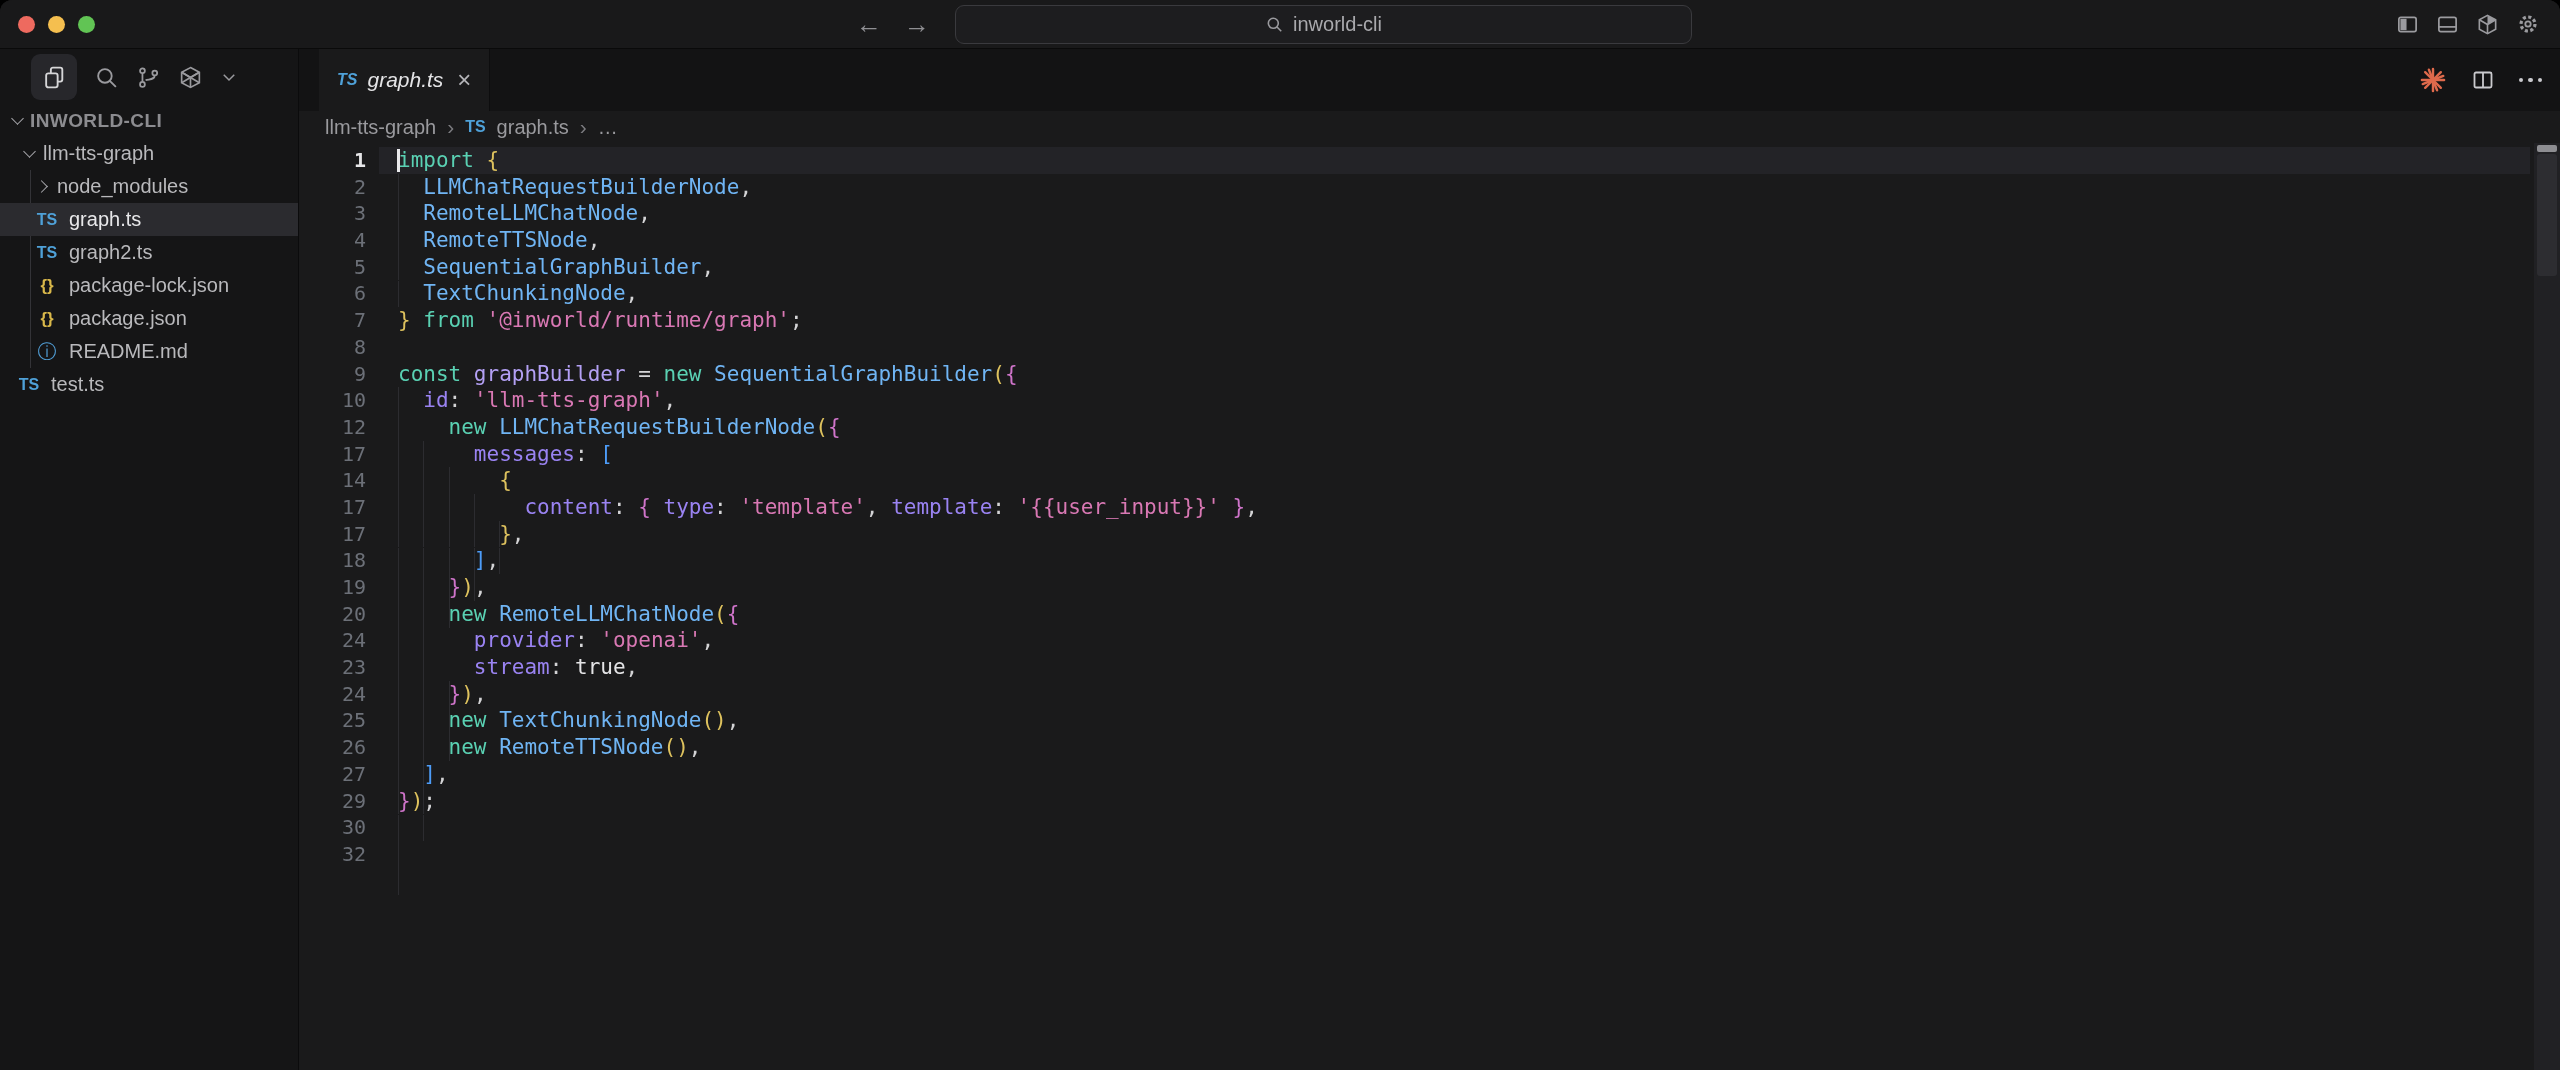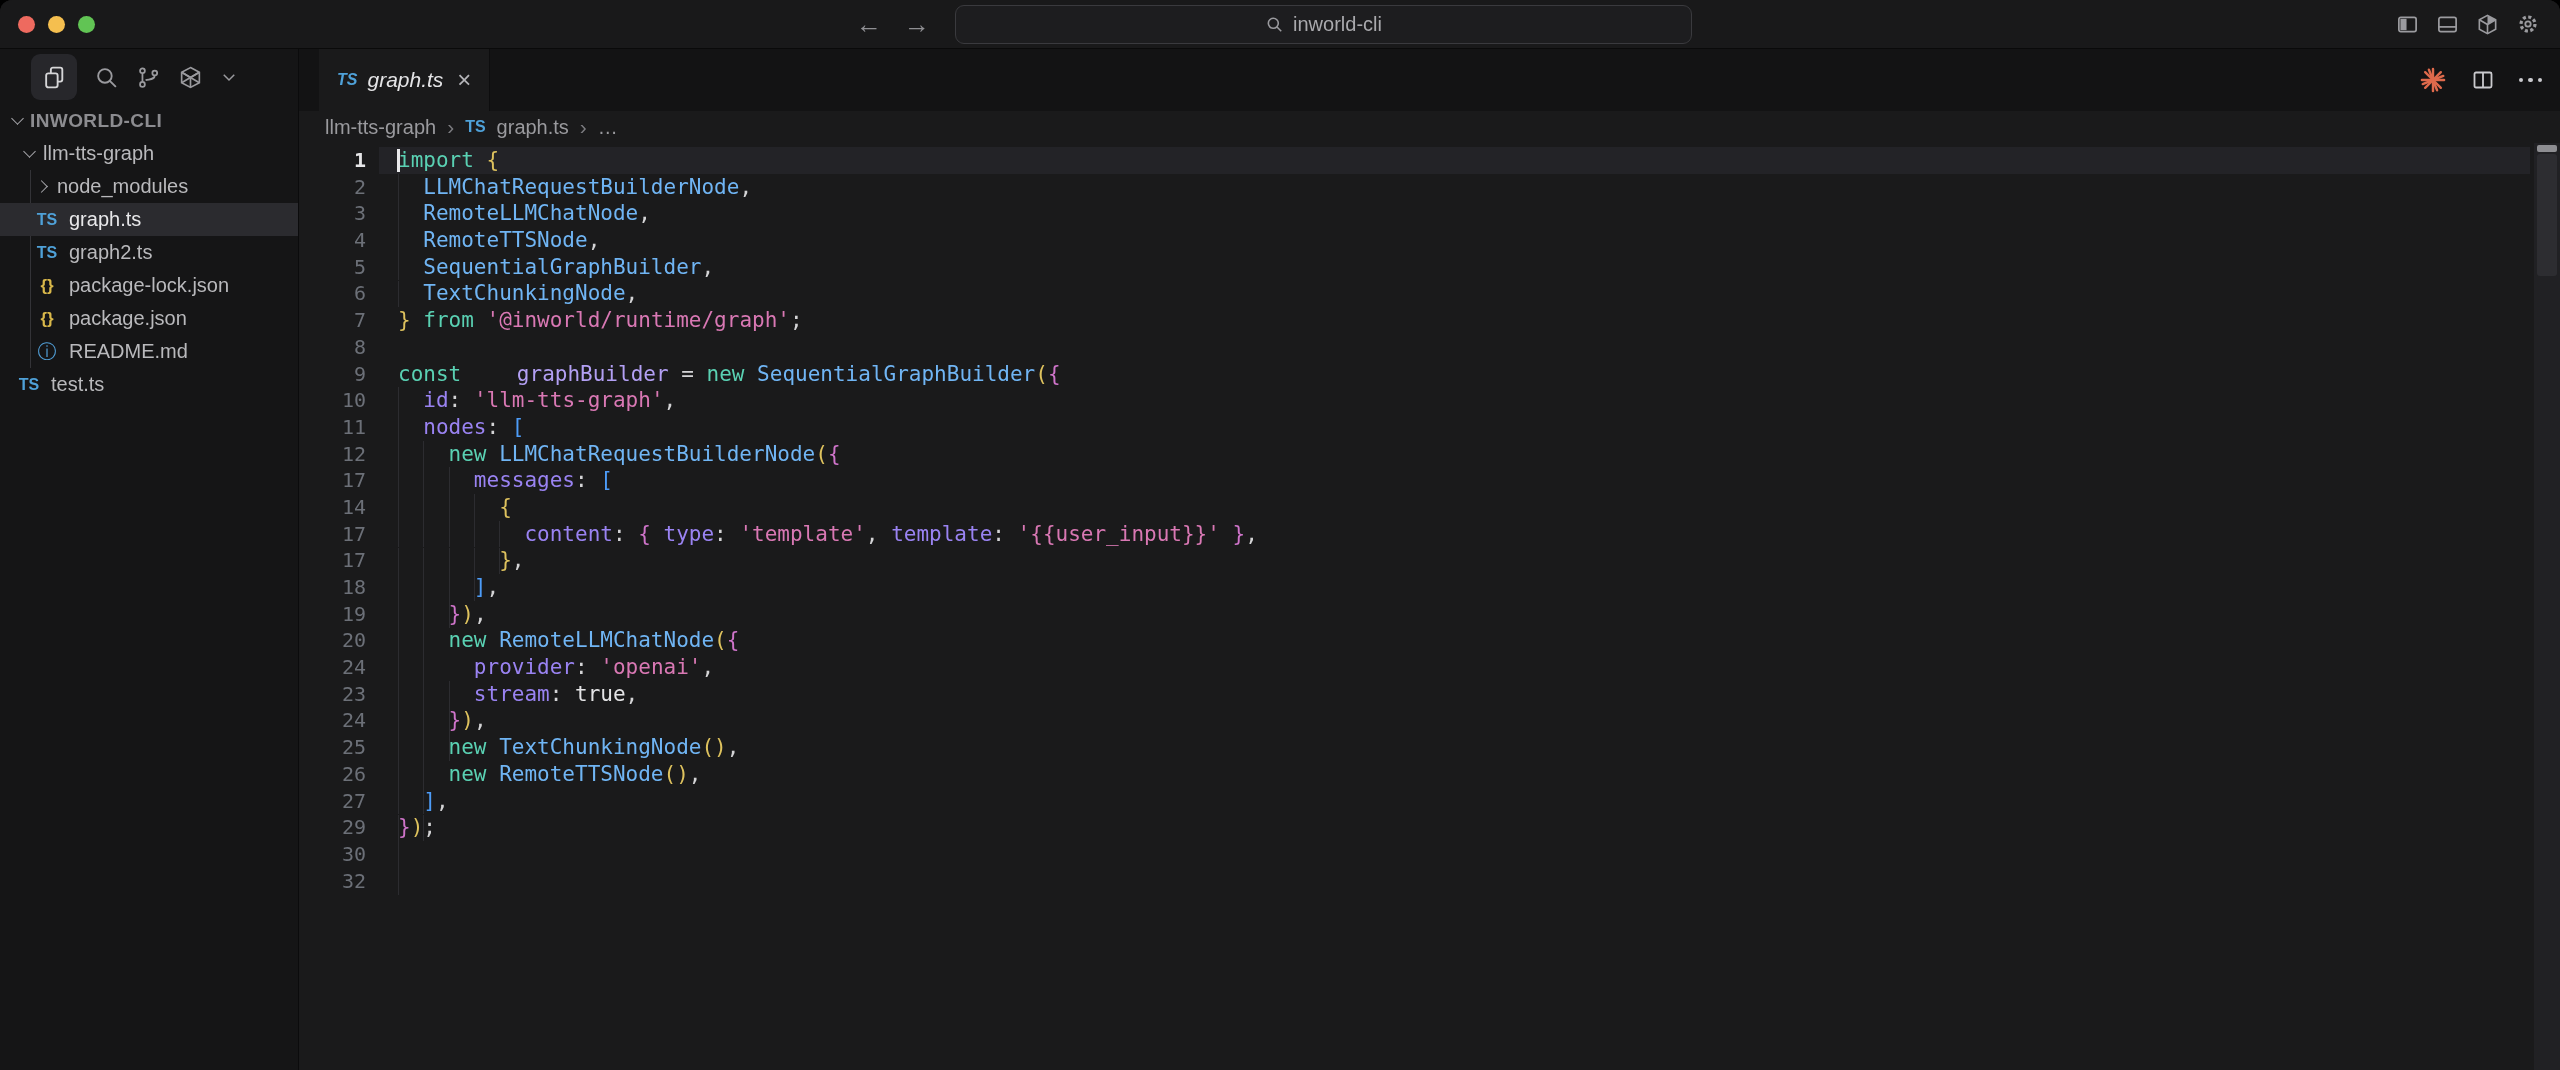--- a/index.html
+++ b/index.html
@@ -61,21 +61,21 @@
   .lt{white-space:pre;padding-left:32px;}
   .curline{position:absolute;left:80px;right:30px;top:4px;height:26.7px;background:#232327;z-index:0;}
   .cursor{position:absolute;left:98px;top:6px;width:2.5px;height:23px;background:#eaeaec;z-index:2;}
   .guide{position:absolute;width:1px;height:26.7px;background:#2c2c30;z-index:0;}
 
   .scrollbar{position:absolute;right:0;top:94px;bottom:0;width:26px;background:#212124;z-index:3;}
   .sb-mark{position:absolute;left:3px;right:3px;top:2px;height:7px;background:#8e8e92;border-radius:2px;}
   .sb-thumb{position:absolute;left:3px;right:3px;top:11px;height:122px;background:#2d2d31;border-radius:3px;}
 
   .tk-kw{color:var(--kw);} .tk-cls{color:var(--cls);} .tk-prop{color:var(--prop);}
-  .tk-var{color:var(--var);margin-left:43px;} .tk-str{color:var(--str);} .tk-pun{color:var(--pun);}
+  .tk-var{color:var(--var);} .tk-str{color:var(--str);} .tk-pun{color:var(--pun);}
   .tk-b1{color:var(--b1);} .tk-b2{color:var(--b2);} .tk-b3{color:var(--b3);}
   .tk-fn{color:var(--fn);} .tk-txt{color:var(--txt);}
 </style>
 </head>
 <body>
 
 <div class="window">
 
   <div class="titlebar">
     <div class="traffic">
@@ -296,24 +296,20 @@
           </div>
           <div class="cl">
             <span class="ln">9</span>
             <span class="lt"><span class="tk-kw">const </span><span class="tk-var">graphBuilder </span><span class="tk-pun">= </span><span class="tk-kw">new </span><span class="tk-cls">SequentialGraphBuilder</span><span class="tk-b1">(</span><span class="tk-b2">{</span></span>
           </div>
           <div class="cl">
             <span class="ln">10</span>
             <span class="lt"><span class="tk-prop">  id</span><span class="tk-pun">: </span><span class="tk-str">'llm-tts-graph'</span><span class="tk-pun">,</span></span>
           </div>
           <i class="guide" style="left: 99px; top: 244.3px;"></i>
-          <div class="cl">
-            <span class="ln">11</span>
-            <span class="lt"><span class="tk-prop">  nodes</span><span class="tk-pun">: </span><span class="tk-b3">[</span></span>
-          </div>
           <i class="guide" style="left: 99px; top: 271px;"></i>
           <div class="cl">
             <span class="ln">12</span>
             <span class="lt"><span class="tk-kw">    new </span><span class="tk-cls">LLMChatRequestBuilderNode</span><span class="tk-b1">(</span><span class="tk-b2">{</span></span>
           </div>
           <i class="guide" style="left: 99px; top: 297.7px;"></i>
           <i class="guide" style="left: 124.28px; top: 297.7px;"></i>
           <div class="cl">
             <span class="ln">17</span>
             <span class="lt"><span class="tk-prop">      messages</span><span class="tk-pun">: </span><span class="tk-b3">[</span></span>

